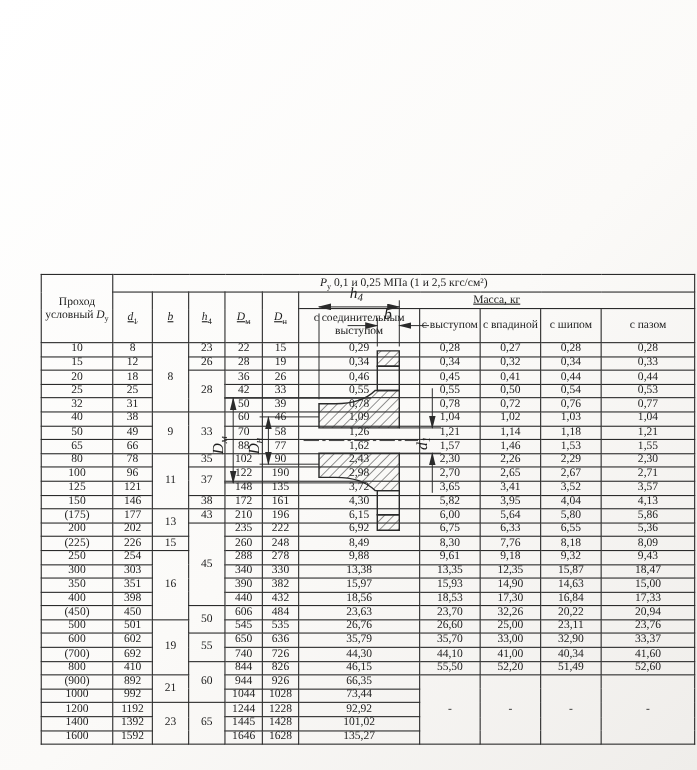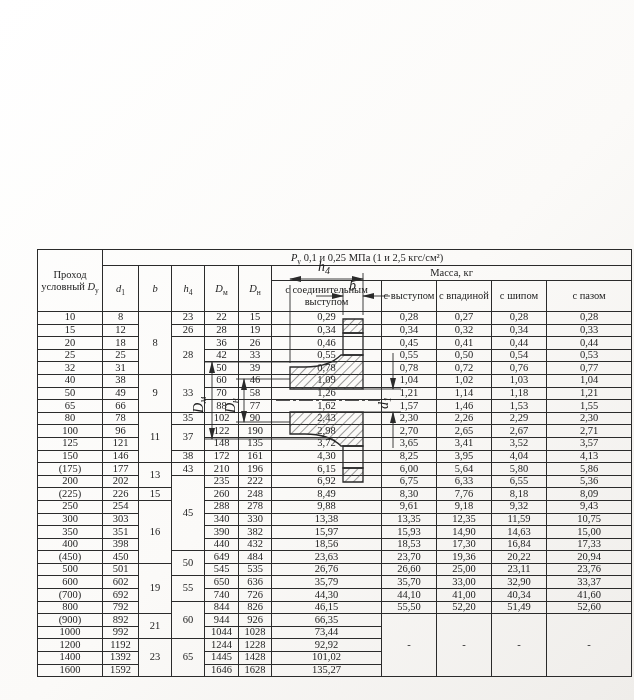--- a/index.html
+++ b/index.html
@@ -17,21 +17,21 @@
   .dim{stroke:#2a2a2a;stroke-width:0.9;fill:none;}
   .dimtxt{font-family:"Liberation Serif",serif;font-style:italic;font-size:14px;fill:#1d1d1d;}
   .dimsub{font-size:10px;}
   .cl{stroke:#2a2a2a;stroke-width:0.8;stroke-dasharray:14 3 3 3;}
   
   table{border-collapse:collapse;table-layout:fixed;width:594px;margin:3px 0 0 37px;background:transparent;}
   th,td{border:1px solid #2b2b2b;text-align:center;vertical-align:middle;padding:0 1px;}
   th{font-size:10.5px;font-weight:normal;line-height:1.12;margin-left:40px;}
   td{font-size:10.5px;height:11.6px;line-height:1.02;}
   thead tr.h1 th{height:15px;}
-  thead tr.h2 th{height:14px;}
+  thead tr.h2 th{height:14px;text-decoration:underline;}
   thead tr.h3 th{height:30px;}
   sub{font-size:7.5px;line-height:0;}
   .it{font-style:italic;}
 </style>
 </head>
 <body>
 
 <div class="page">
 
   <div class="drawing">
@@ -267,21 +267,21 @@
           <td>3,52</td>
           <td>3,57</td>
         </tr>
         <tr>
           <td>150</td>
           <td>146</td>
           <td>38</td>
           <td>172</td>
           <td>161</td>
           <td>4,30</td>
-          <td>8,25</td>
+          <td>5,82</td>
           <td>3,95</td>
           <td>4,04</td>
           <td>4,13</td>
         </tr>
         <tr>
           <td>(175)</td>
           <td>177</td>
           <td rowspan="2">13</td>
           <td>43</td>
           <td>210</td>
@@ -329,22 +329,22 @@
           <td>9,43</td>
         </tr>
         <tr>
           <td>300</td>
           <td>303</td>
           <td>340</td>
           <td>330</td>
           <td>13,38</td>
           <td>13,35</td>
           <td>12,35</td>
-          <td>11,59</td>
-          <td>10,75</td>
+          <td>15,87</td>
+          <td>18,47</td>
         </tr>
         <tr>
           <td>350</td>
           <td>351</td>
           <td>390</td>
           <td>382</td>
           <td>15,97</td>
           <td>15,93</td>
           <td>14,90</td>
           <td>14,63</td>
@@ -358,25 +358,25 @@
           <td>18,56</td>
           <td>18,53</td>
           <td>17,30</td>
           <td>16,84</td>
           <td>17,33</td>
         </tr>
         <tr>
           <td>(450)</td>
           <td>450</td>
           <td rowspan="2">50</td>
-          <td>649</td>
+          <td>606</td>
           <td>484</td>
           <td>23,63</td>
           <td>23,70</td>
-          <td>19,36</td>
+          <td>32,26</td>
           <td>20,22</td>
           <td>20,94</td>
         </tr>
         <tr>
           <td>500</td>
           <td>501</td>
           <td rowspan="4">19</td>
           <td>545</td>
           <td>535</td>
           <td>26,76</td>
@@ -403,21 +403,21 @@
           <td>740</td>
           <td>726</td>
           <td>44,30</td>
           <td>44,10</td>
           <td>41,00</td>
           <td>40,34</td>
           <td>41,60</td>
         </tr>
         <tr>
           <td>800</td>
-          <td>792</td>
+          <td>410</td>
           <td rowspan="3">60</td>
           <td>844</td>
           <td>826</td>
           <td>46,15</td>
           <td>55,50</td>
           <td>52,20</td>
           <td>51,49</td>
           <td>52,60</td>
         </tr>
         <tr>

